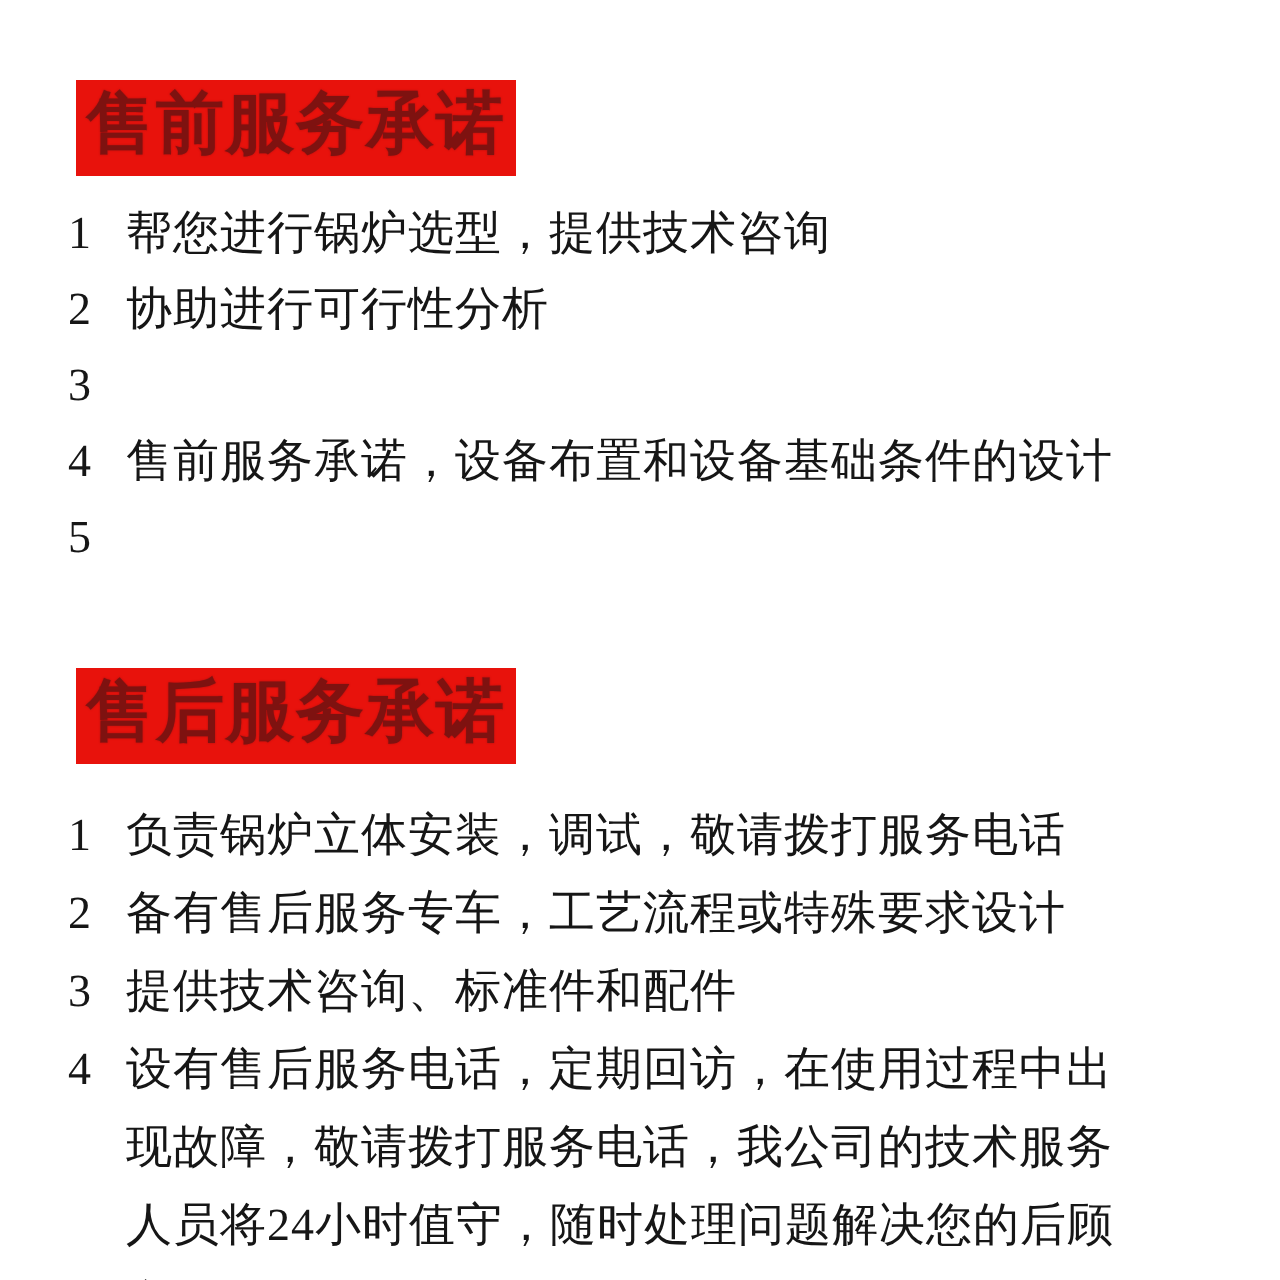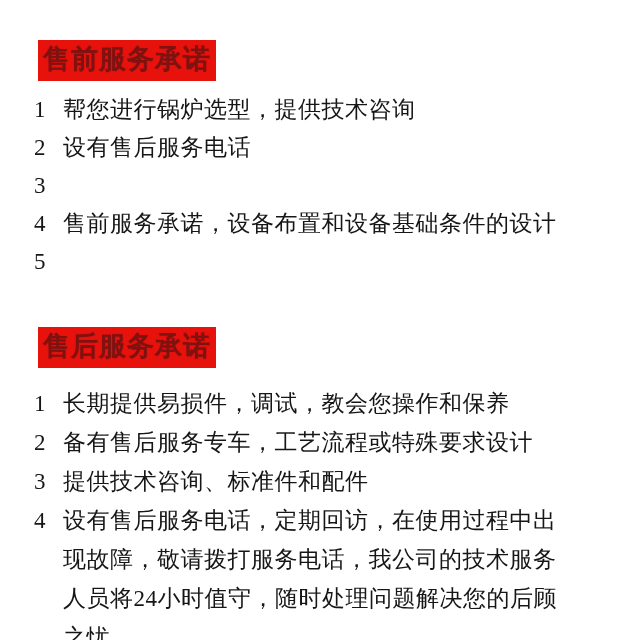--- a/index.html
+++ b/index.html
@@ -20,21 +20,21 @@
     height: 640px;
   }
   .section {
     margin: 0;
   }
   .badge {
     display: inline-block;
     background: #e8120c;
     color: #7e1210;
     font-weight: bold;
-    font-size: 27px;
+    font-size: 34px;
     line-height: 1;
     padding: 6px 5px 8px 5px;
     margin-left: 38px;
     letter-spacing: 1px;
     text-shadow: 0 0 1px #a01010;
   }
   .badge-presale {
     margin-top: 40px;
   }
   .badge-aftersale {
@@ -76,41 +76,41 @@
 
   <div class="section">
     <div class="badge badge-presale">售前服务承诺</div>
     <ul class="list list-presale">
       <li class="item">
         <span class="num">1</span>
         <span class="txt">帮您进行锅炉选型，提供技术咨询</span>
       </li>
       <li class="item">
         <span class="num">2</span>
-        <span class="txt">设有售后服务电话</span>
+        <span class="txt">协助进行可行性分析</span>
       </li>
       <li class="item">
         <span class="num">3</span>
       </li>
       <li class="item">
         <span class="num">4</span>
         <span class="txt">售前服务承诺，设备布置和设备基础条件的设计</span>
       </li>
       <li class="item">
         <span class="num">5</span>
       </li>
     </ul>
   </div>
 
   <div class="section">
     <div class="badge badge-aftersale">售后服务承诺</div>
     <ul class="list list-aftersale">
       <li class="item">
         <span class="num">1</span>
-        <span class="txt">长期提供易损件，调试，教会您操作和保养</span>
+        <span class="txt">负责锅炉立体安装，调试，敬请拨打服务电话</span>
       </li>
       <li class="item">
         <span class="num">2</span>
         <span class="txt">备有售后服务专车，工艺流程或特殊要求设计</span>
       </li>
       <li class="item">
         <span class="num">3</span>
         <span class="txt">提供技术咨询、标准件和配件</span>
       </li>
       <li class="item">

